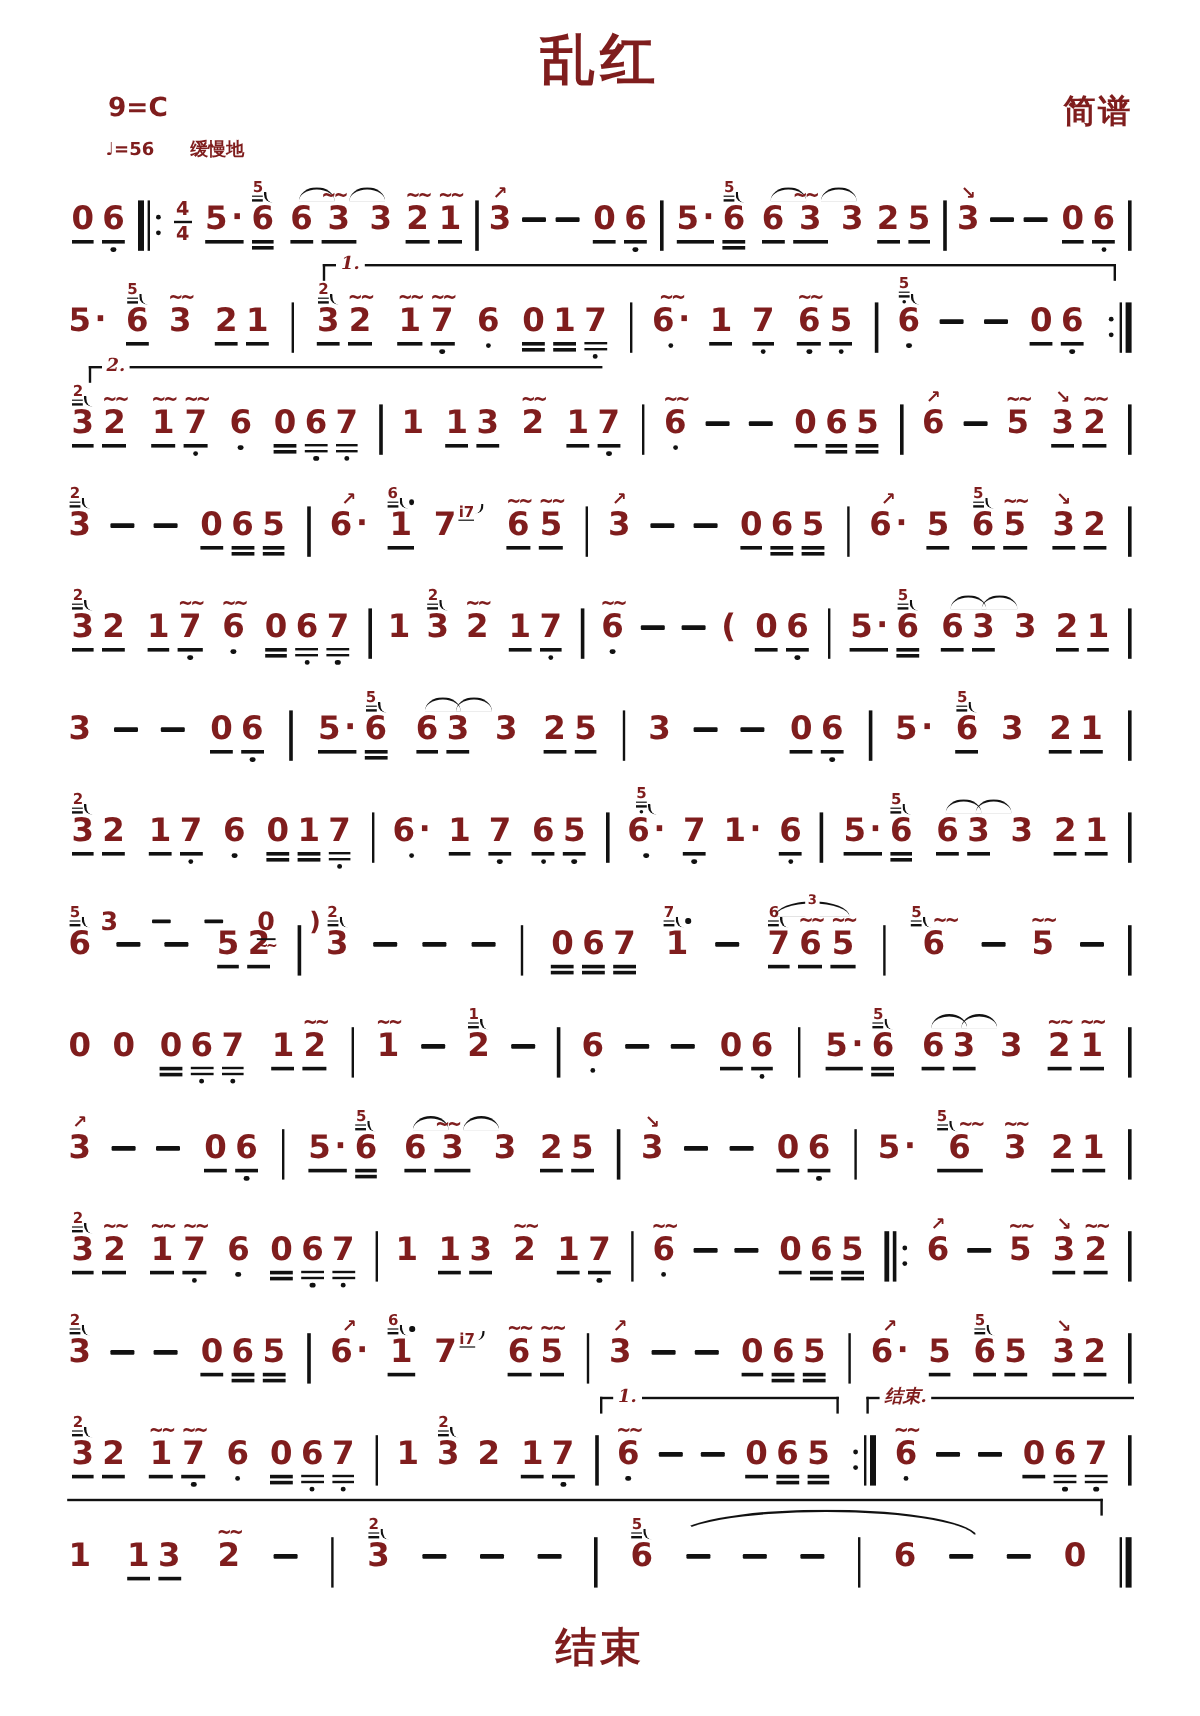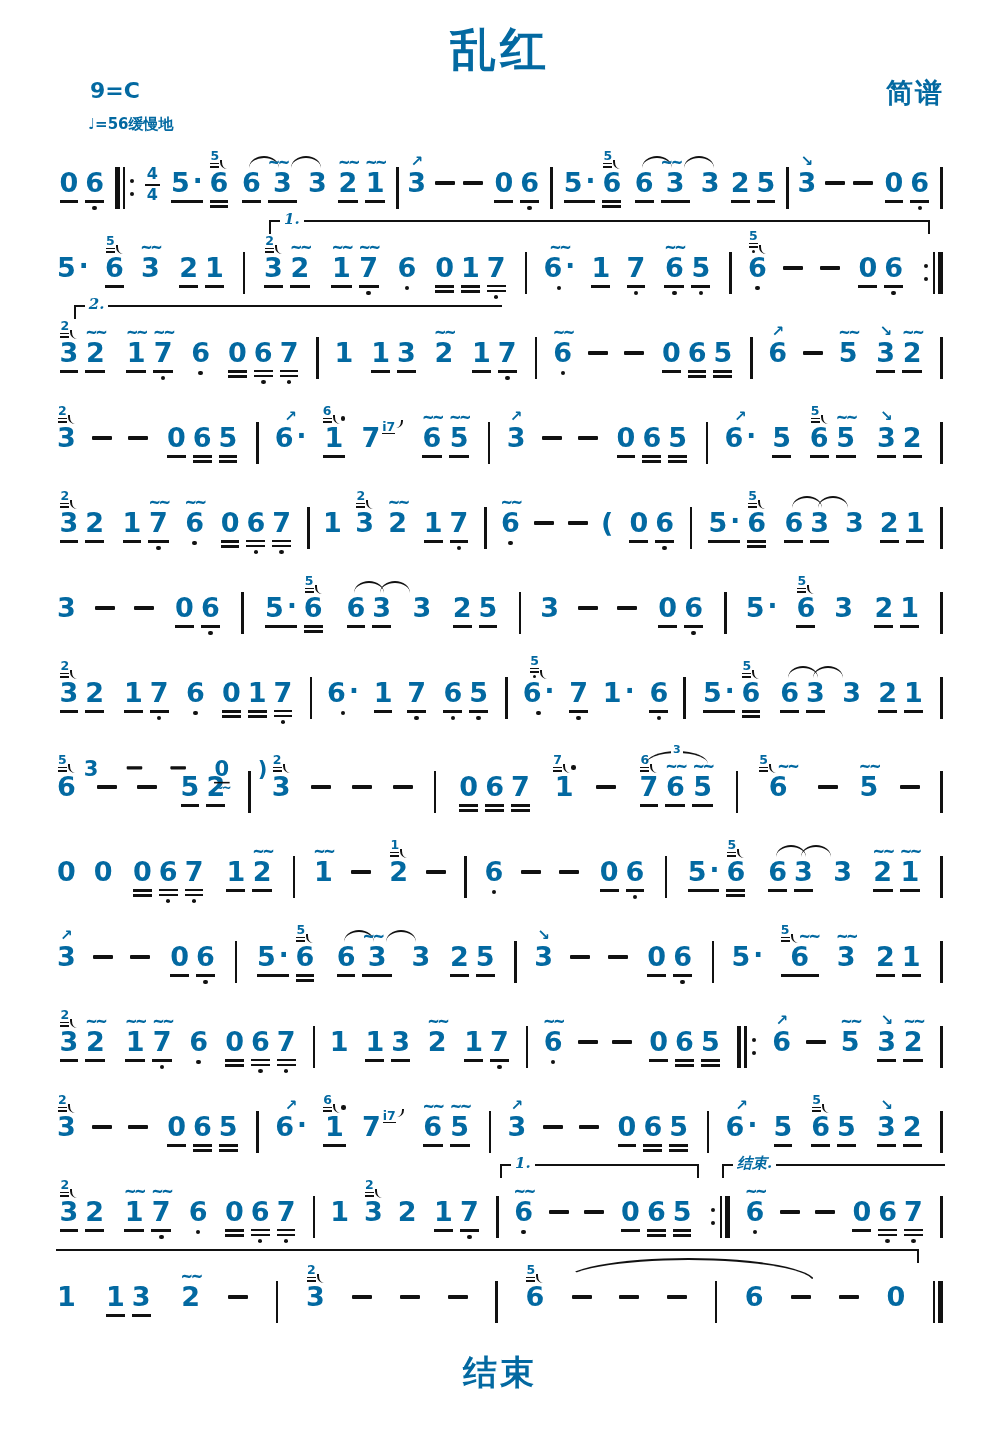--- a/index.html
+++ b/index.html
@@ -1,23 +1,23 @@
 <!DOCTYPE html>
 <html><head>
 <meta charset="utf-8">
 <style>
   html,body{margin:0;padding:0;background:#e8e8e8;}
   .page{width:1000px;height:1430px;background:#fff;margin:0 auto;position:relative;
-        font-family:"DejaVu Sans","Liberation Sans",sans-serif;color:#0369a1;overflow:hidden;}
+        font-family:"DejaVu Sans","Liberation Sans",sans-serif;color:#7f1d1d;overflow:hidden;}
   .sheet{padding:24px 56px 0 56px;position:relative;}
   
   .title{text-align:center;font-size:46px;font-weight:700;line-height:1.1;letter-spacing:4px;}
   .subtitle{text-align:right;font-size:27px;font-weight:700;margin-top:0px;letter-spacing:2px;}
   .key{position:absolute;left:90px;top:78px;font-size:22px;font-weight:700;}
-  .tempoline{margin:4px 0 10px 32px;font-size:15px;font-weight:700;display:flex;}
+  .tempoline{margin:4px 0 10px 32px;font-size:15px;font-weight:700;display:flex;gap:30px;}
   
   #score{margin-top:6px;}
   .line{position:relative;display:flex;justify-content:space-between;align-items:flex-start;
         height:72px;margin-bottom:13px;}
   .cell{display:flex;flex-direction:column;align-items:center;padding:0 1px;}
   .top{height:24px;display:flex;align-items:flex-end;justify-content:center;gap:1px;}
   .mid{height:30px;display:flex;align-items:center;font-size:27px;font-weight:700;line-height:1;}
   .bot{height:16px;display:flex;flex-direction:column;align-items:center;width:100%;}
   .ul{width:100%;min-width:15px;height:2.5px;background:#111;margin-top:2.5px;}
   .ldot{width:4.5px;height:4.5px;border-radius:50%;background:#111;margin-top:3px;}

